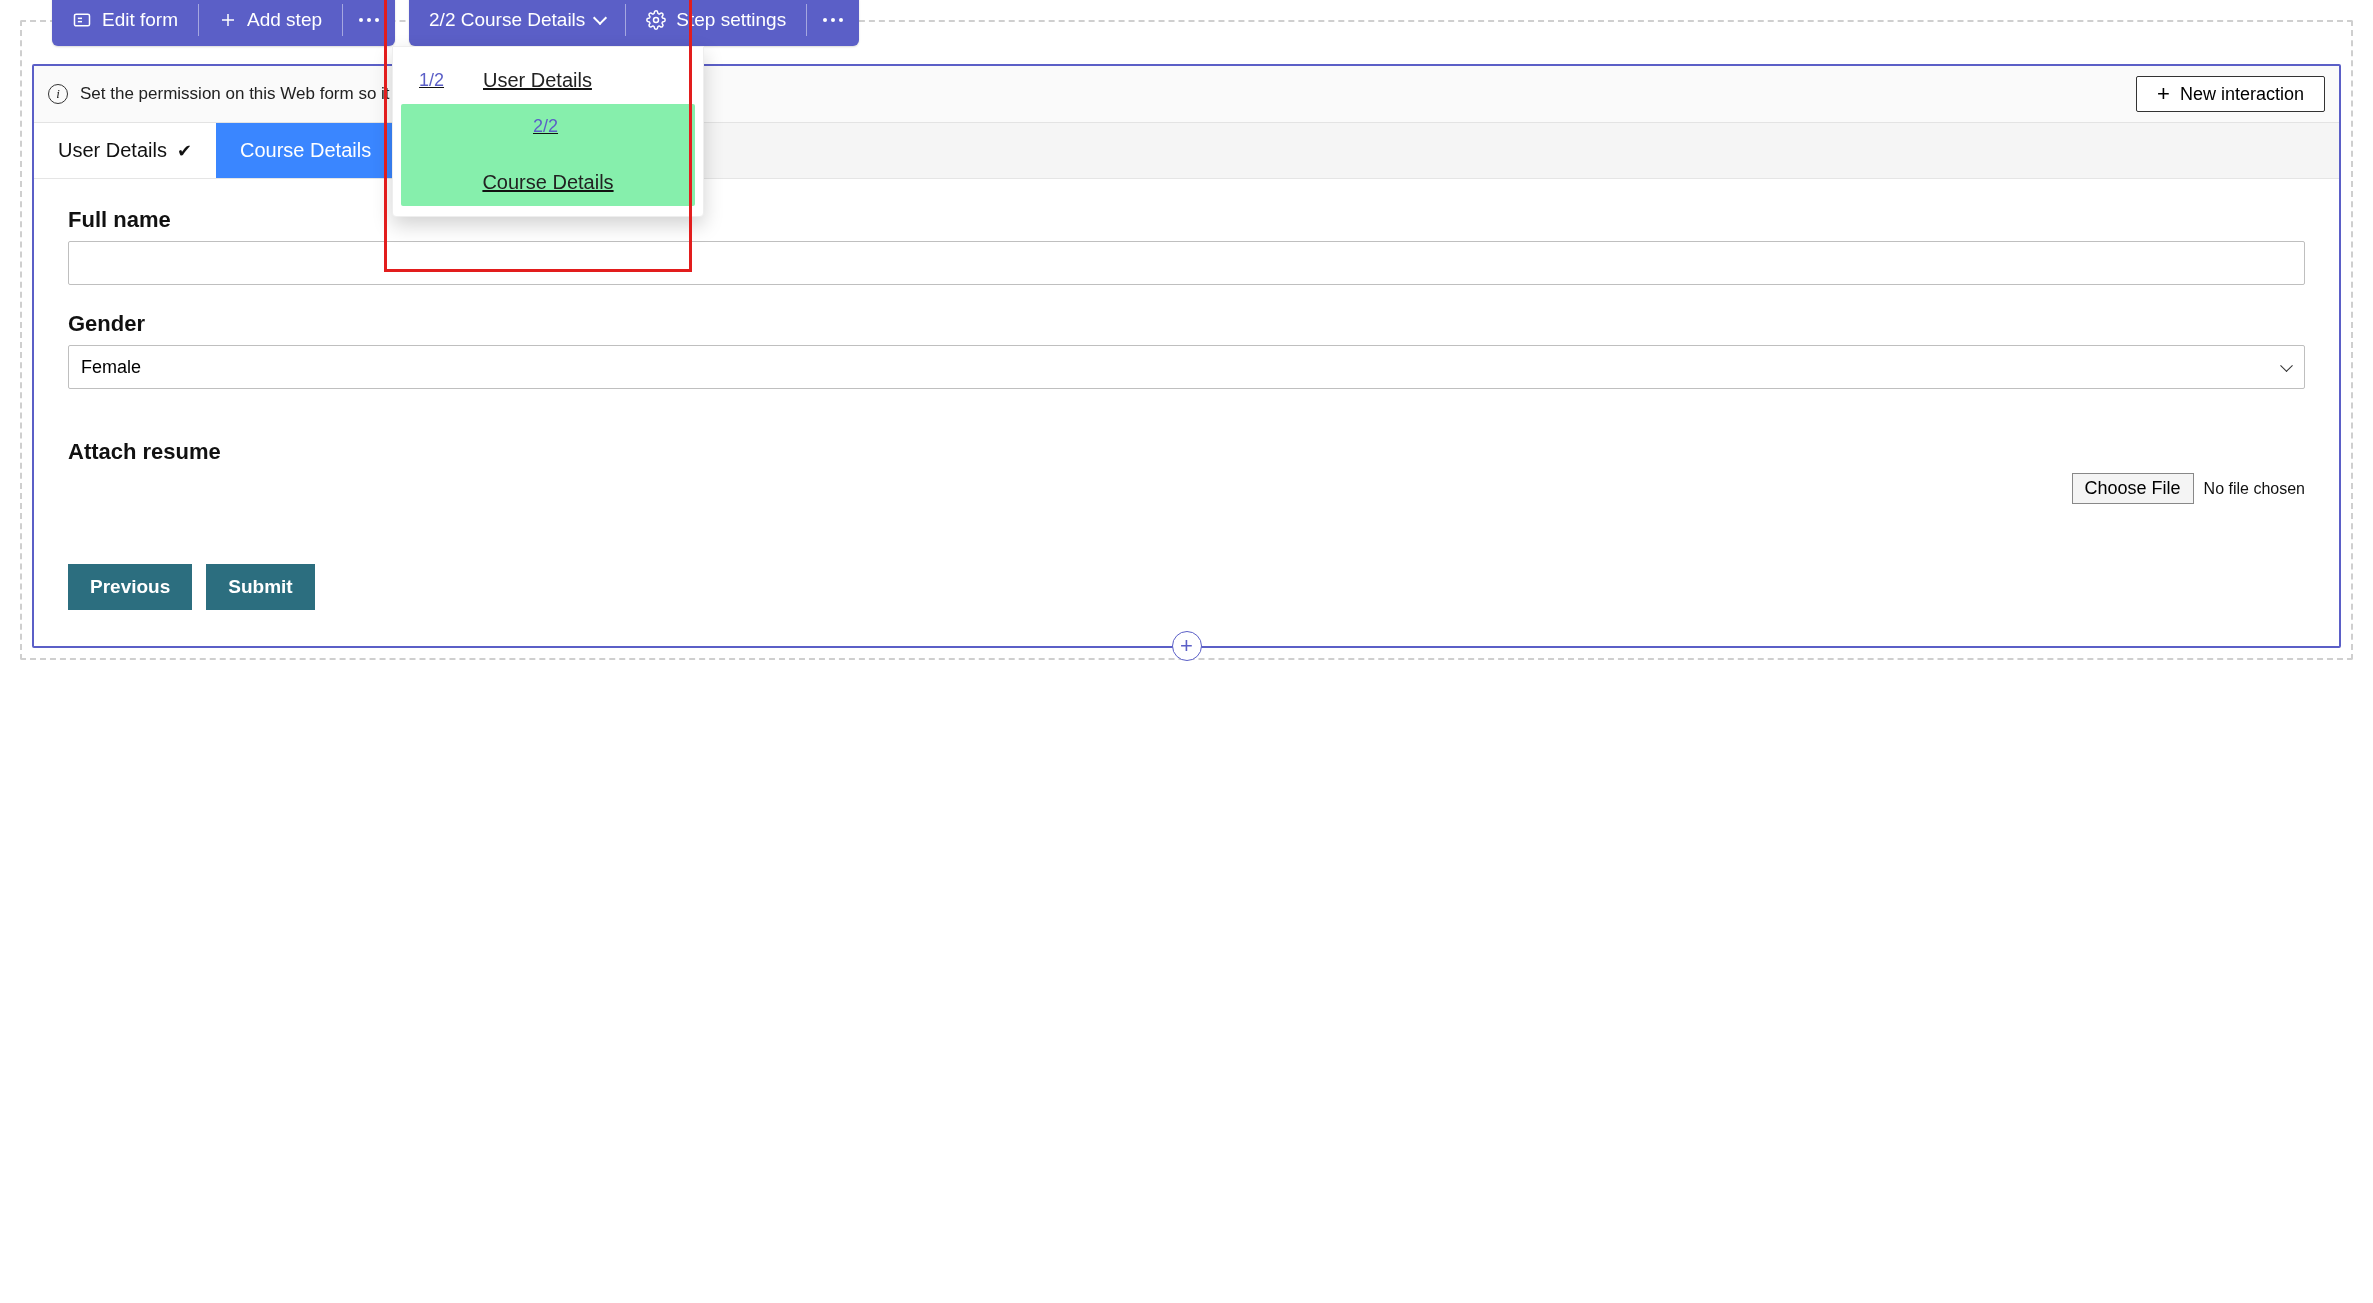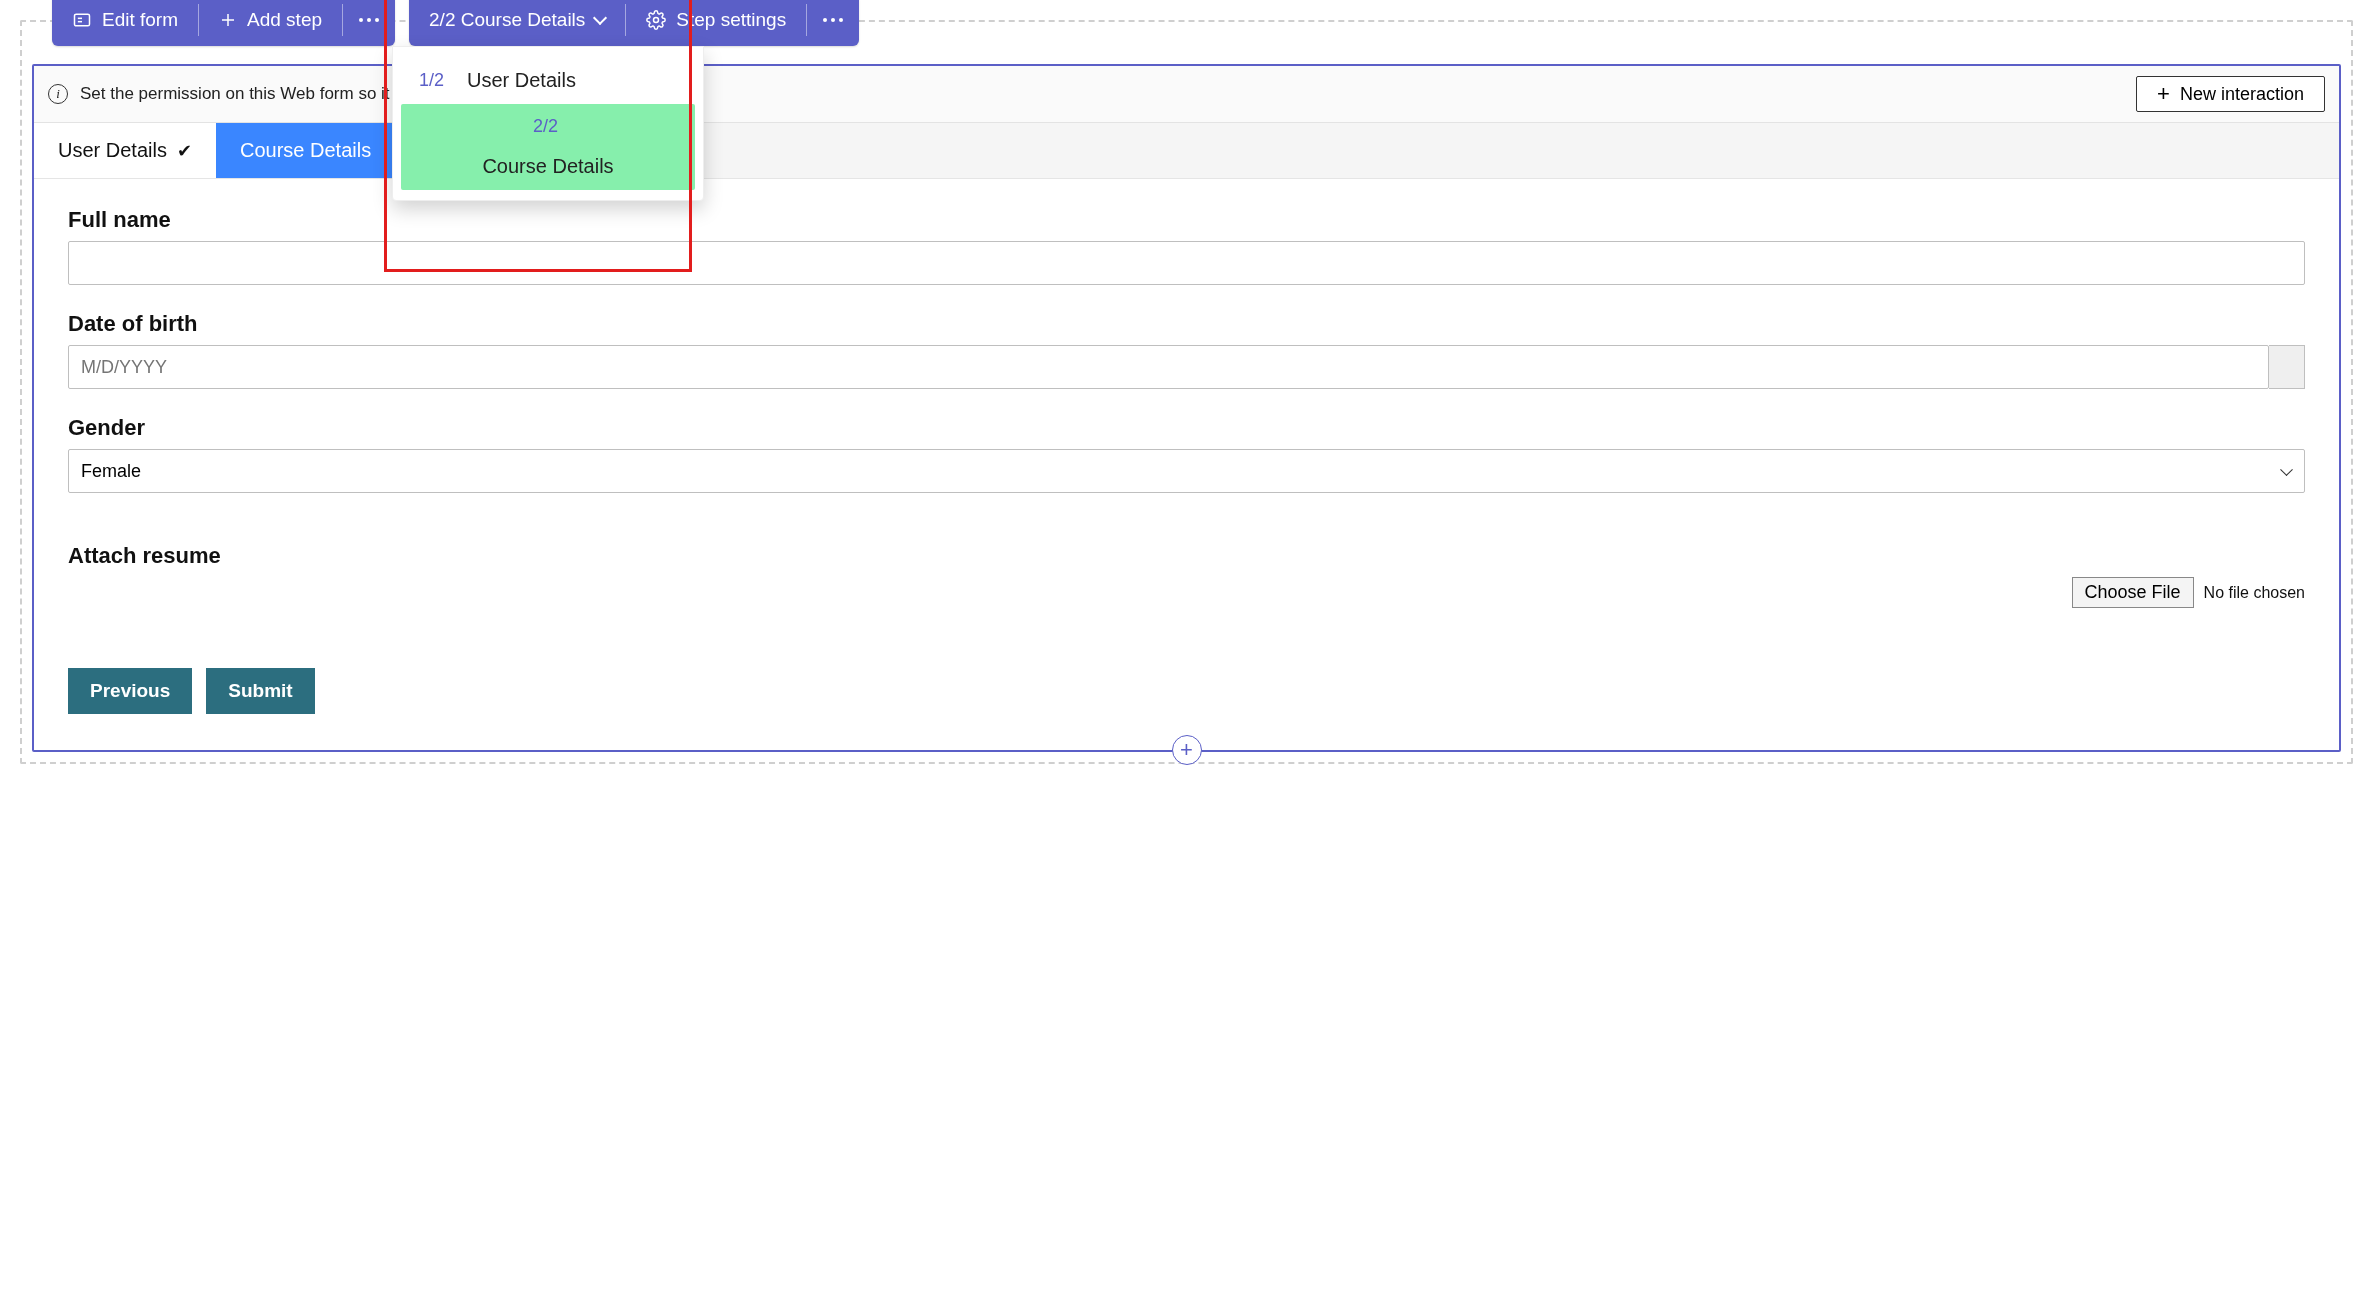--- a/index.html
+++ b/index.html
@@ -87,26 +87,27 @@
     background: #fff;
     border: 1px solid #eee;
     box-shadow: 0 8px 20px rgba(0,0,0,.18);
     border-radius: 0 0 4px 4px;
     z-index: 20;
     padding: 10px 0;
   }
   .step-dropdown-item {
     display: flex;
     align-items: center;
-    gap: 18px;
+    gap: 34px;
     padding: 12px 18px;
     font-size: 20px;
     cursor: pointer;
     margin: 0 8px;
     border-radius: 2px;
+    text-decoration: underline;
   }
   .step-dropdown-item.selected { background: #86efac; flex-direction: column; }
   .step-dropdown-item .num { color: #5b5fc7; font-size: 18px; min-width: 30px; }
   .step-dropdown-item .lbl { color: #222; }
   .step-dropdown-footer {
     border-top: 1px solid #e5e5e5;
     margin-top: 8px;
     padding: 18px 20px 10px 20px;
     font-size: 17px;
     color: #333;
@@ -323,27 +324,20 @@
       </div>
     </div>
 
     <div class="form-body">
 
       <div class="field">
         <div class="field-label">Full name</div>
         <input type="text" class="text-input" value="" style="">
       </div>
 
-      <div class="field">
-        <div class="field-label">Date of birth</div>
-        <div class="date-wrap">
-          <input type="text" class="text-input" placeholder="M/D/YYYY" style="">
-          <div class="date-addon"></div>
-        </div>
-      </div>
 
       <div class="field">
         <div class="field-label">Gender</div>
         <div class="select-wrap">
           <input type="text" class="select-input" readonly="" value="Female" style="">
           <span class="select-caret"></span>
         </div>
       </div>
 
       <div class="field" style="margin-top:50px;">

